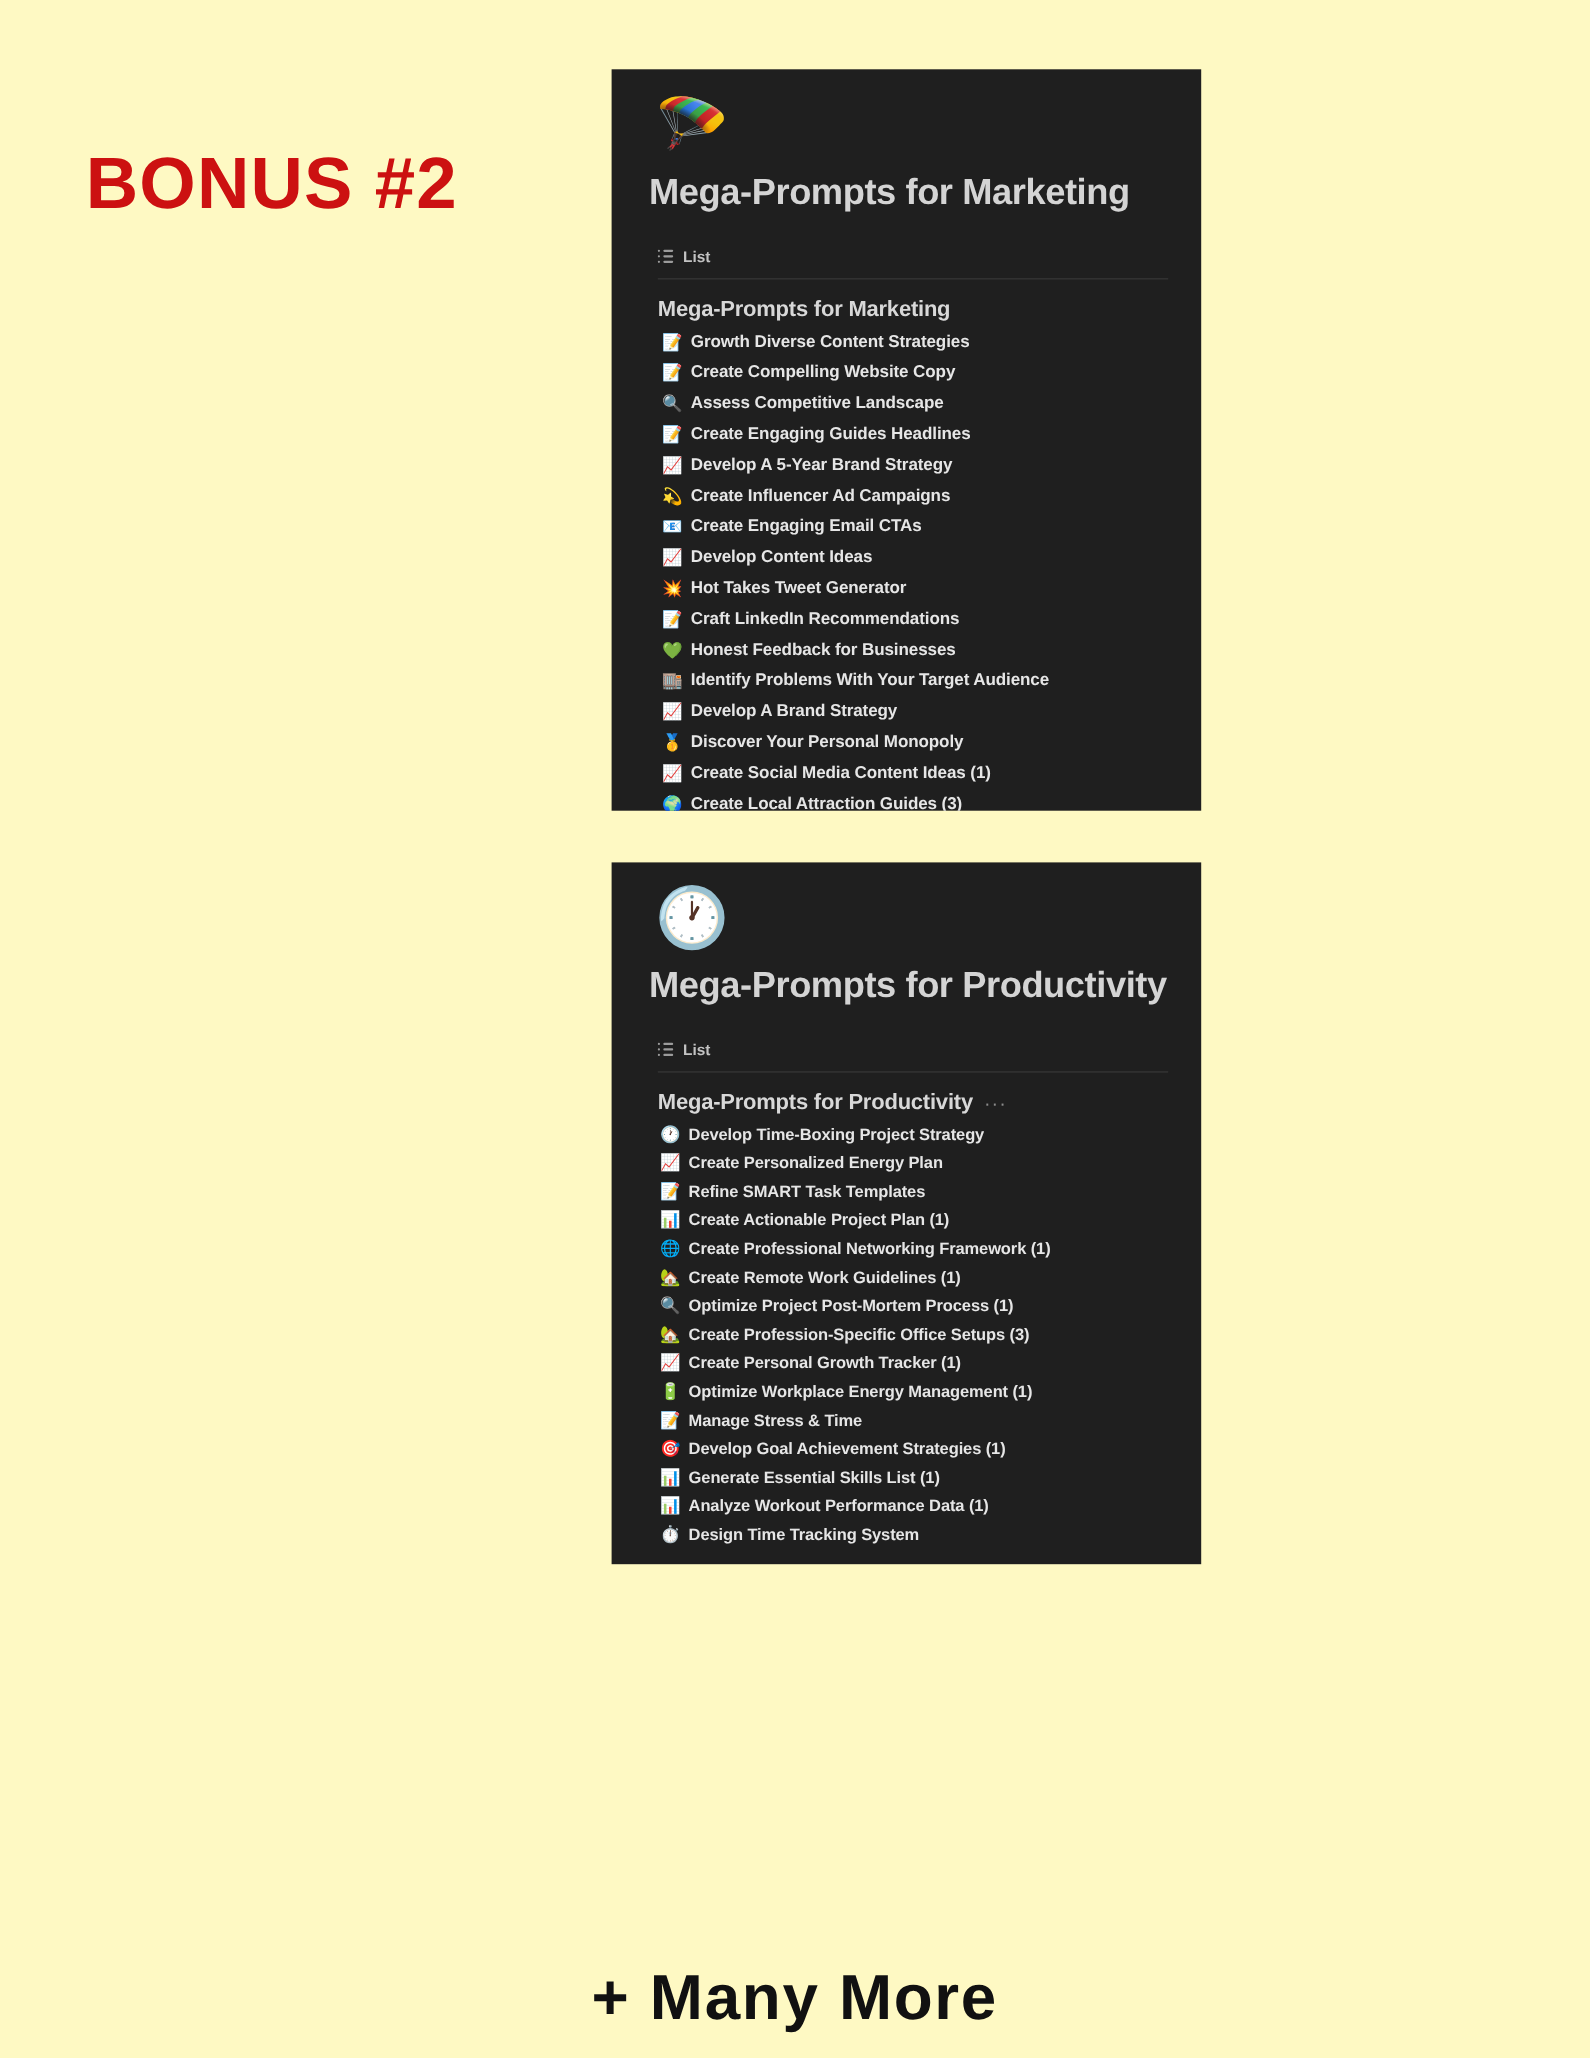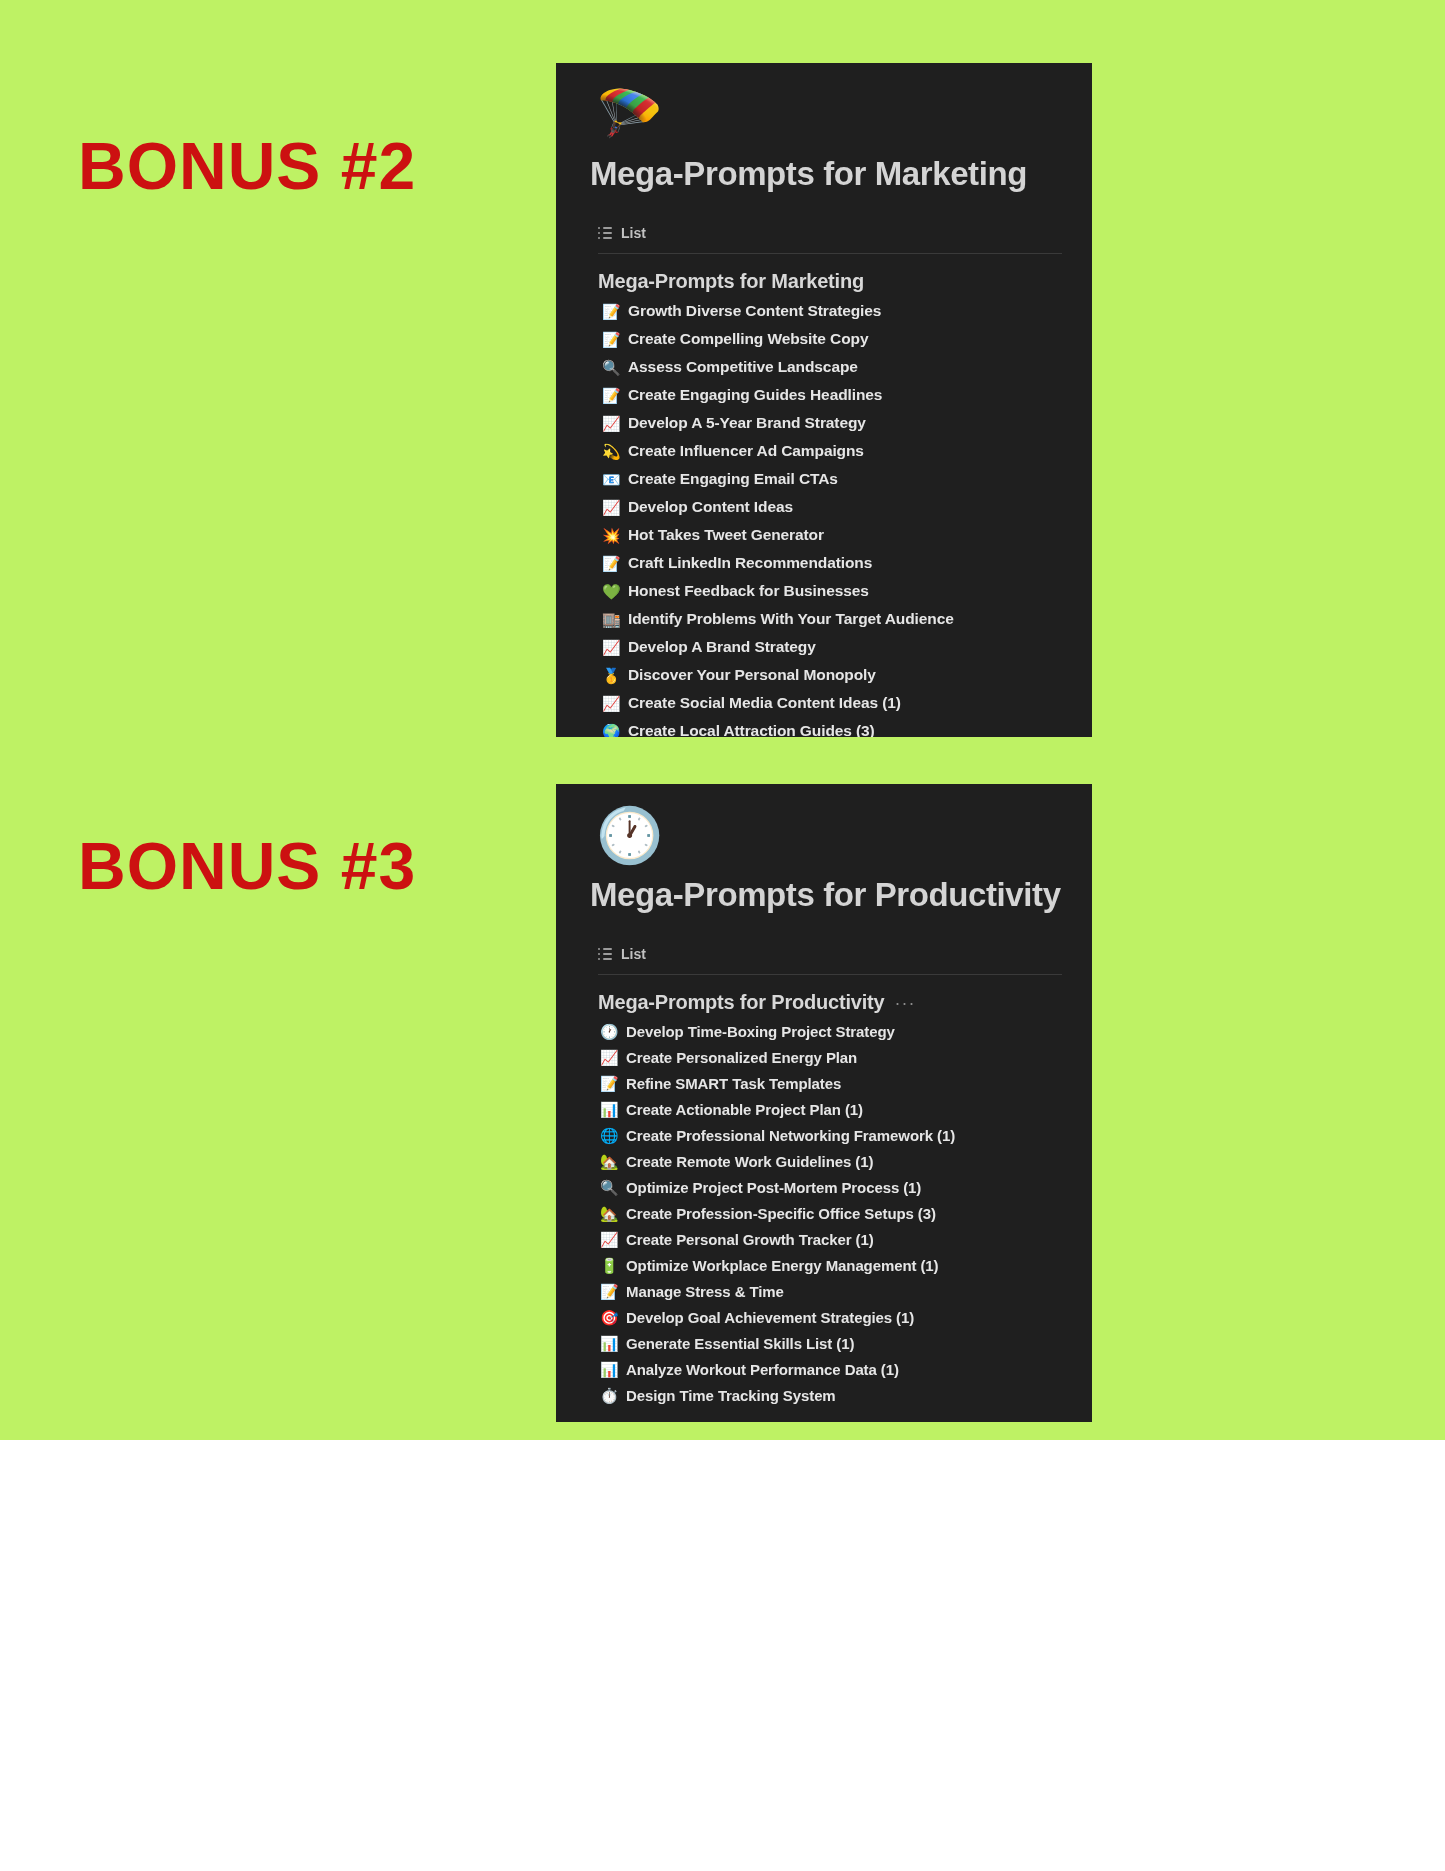--- a/index.html
+++ b/index.html
@@ -8,22 +8,22 @@
     width: 1445px;
     height: 1871px;
     background: #ffffff;
     font-family: "Liberation Sans", sans-serif;
     -webkit-font-smoothing: antialiased;
   }
 
   .page {
     position: relative;
     width: 1445px;
-    height: 1440px;
-    background: #bef264;
+    height: 1871px;
+    background: #fef9c3;
     overflow: hidden;
   }
 
   
   .bonus-label {
     position: absolute;
     color: #cc1111;
     font-weight: bold;
     font-size: 66px;
     letter-spacing: 1px;
@@ -158,21 +158,20 @@
     font-family: "Liberation Sans", sans-serif;
   }
 </style>
 </head>
 <body>
 
 <div class="page">
 
   <div class="bonus-label" id="bonus2-label">BONUS #2</div>
 
-  <div class="bonus-label" id="bonus3-label">BONUS #3</div>
 
   <div class="card" id="card-marketing">
 
     <span class="card-cover-emoji">🪂</span>
 
     <div class="card-title">Mega-Prompts for Marketing</div>
 
     <div class="view-bar">
       <span class="list-glyph">
         <i class="d r0"></i>

